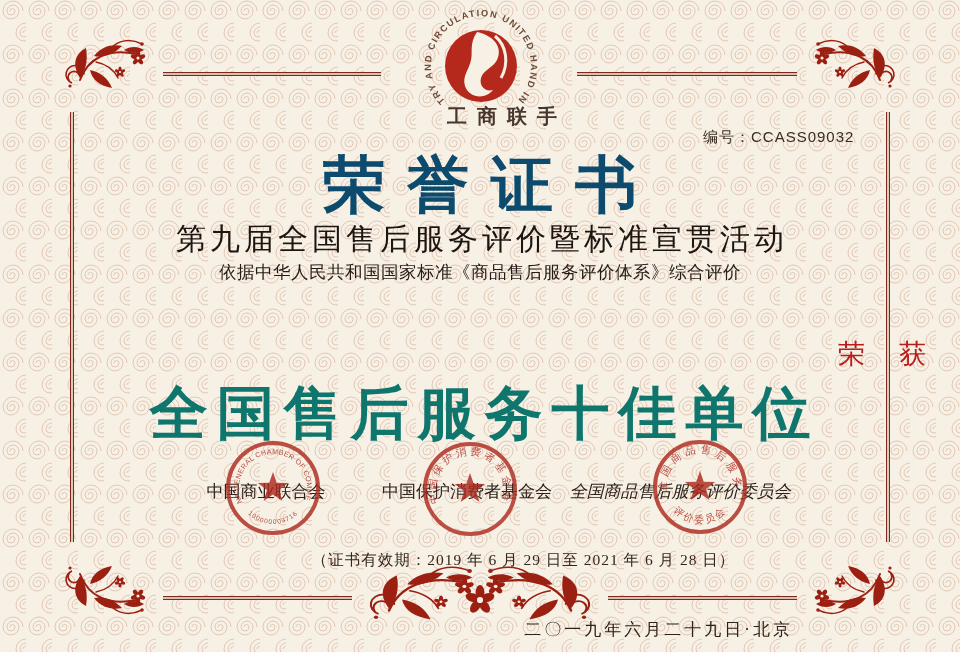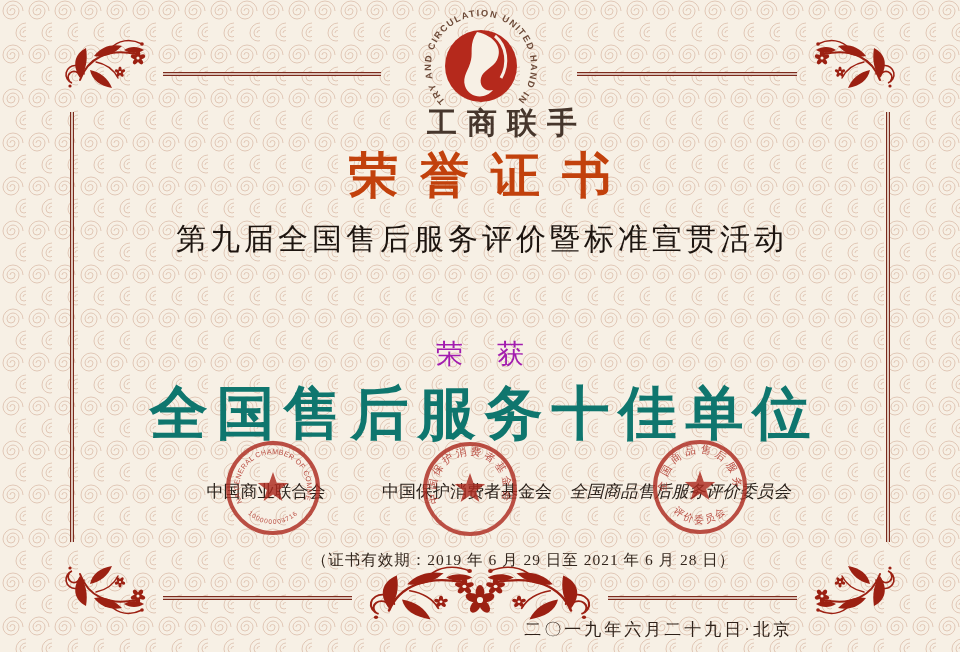--- a/index.html
+++ b/index.html
@@ -1,28 +1,28 @@
 <!DOCTYPE html>
 <html><head>
 <meta charset="utf-8">
 <style>
   html,body{margin:0;padding:0;}
   body{width:960px;height:652px;overflow:hidden;font-family:"Liberation Serif","DejaVu Serif",serif;}
   .certificate{position:relative;width:960px;height:652px;background:#f7f0e5;}
   .bg-svg{position:absolute;inset:0;z-index:0;pointer-events:none;}
   .txt{position:absolute;left:0;right:0;text-align:center;white-space:nowrap;color:#241b15;z-index:2;}
   .logo-caption{top:103px;font-family:"Liberation Sans","DejaVu Sans",sans-serif;font-weight:bold;
-    font-size:30px;letter-spacing:10px;text-indent:10px;color:#46362c;margin-left:44px;}
+    font-size:20px;letter-spacing:10px;text-indent:10px;color:#46362c;margin-left:44px;}
   .serial{position:absolute;left:703px;top:128px;font-size:15px;letter-spacing:1px;color:#3a2c22;
     font-family:"Liberation Sans","DejaVu Sans",sans-serif;z-index:2;white-space:nowrap;}
-  .cert-title{top:143px;font-size:49px;font-weight:bold;letter-spacing:22px;text-indent:22px;color:#c2410c;}
+  .cert-title{top:143px;font-size:62px;font-weight:bold;letter-spacing:22px;text-indent:22px;color:#0c4a6e;}
   .event-line{top:219px;font-size:30px;letter-spacing:4px;text-indent:4px;color:#1d1510;}
   .basis-line{top:260px;font-size:17.5px;letter-spacing:0.5px;color:#241b15;}
   .company{top:291px;font-size:29px;font-weight:bold;letter-spacing:7px;text-indent:7px;color:#17110d;}
-  .verb{top:336px;font-size:27px;letter-spacing:34px;text-indent:34px;color:#a21caf;}
+  .verb{top:336px;font-size:27px;letter-spacing:34px;text-indent:34px;color:#b91c1c;text-align:right;}
   .award{top:375px;font-size:58px;font-weight:bold;letter-spacing:9px;text-indent:9px;color:#0f766e;}
   .issuer-name{position:absolute;top:480px;transform:translateX(-50%);font-size:17px;white-space:nowrap;
     color:#2a211b;z-index:2;}
   .seal{position:absolute;z-index:3;}
   .validity{top:550px;font-size:15.5px;letter-spacing:1px;text-indent:55px;color:#33261d;padding-left:32px;}
   .date-line{position:absolute;right:167px;top:578px;font-size:17px;letter-spacing:3px;color:#2e2119;
     z-index:2;white-space:nowrap;margin-top:40px;}
   text{font-family:"Liberation Sans","DejaVu Sans",sans-serif;}
 </style>
 </head>
@@ -94,23 +94,27 @@
         <path d="M14,-30 C 26,-20 28,-2 20,12" stroke="#f7f0e5" stroke-width="3" fill="none"></path>
       </g>
       <path id="logo-arc" d="M445.6 101.4 A50 50 0 1 1 516.4 101.4" fill="none"></path>
       <text font-size="9.2" font-weight="bold" fill="#6e4b39" letter-spacing="1.5">
         <textPath href="#logo-arc" startOffset="50%" text-anchor="middle">INDUSTRY AND CIRCULATION UNITED HAND IN HAND</textPath>
       </text>
     </g>
   </svg>
 
   <div class="txt logo-caption">工商联手</div>
+  <div class="serial">
+    <span>编号：</span><span>CCASS09032</span>
+  </div>
   <div class="txt cert-title">荣誉证书</div>
 
   <div class="txt event-line">第九届全国售后服务评价暨标准宣贯活动</div>
+  <div class="txt basis-line">依据中华人民共和国国家标准《商品售后服务评价体系》综合评价</div>
   <div class="txt verb">荣获</div>
   <div class="txt award">全国售后服务十佳单位</div>
 
   <div class="issuer-name" style="left:266px;">中国商业联合会</div>
   <div class="issuer-name" style="left:467px;">中国保护消费者基金会</div>
   <div class="issuer-name" style="left:680px;font-style:italic;">全国商品售后服务评价委员会</div>
 
   <svg class="seal" style="left:215px;top:430px;" width="116" height="116" viewBox="0 0 116 116">
     <g opacity="0.82" fill="#ad2b20">
       <circle cx="58" cy="58" r="45" fill="none" stroke="#ad2b20" stroke-width="4"></circle>

